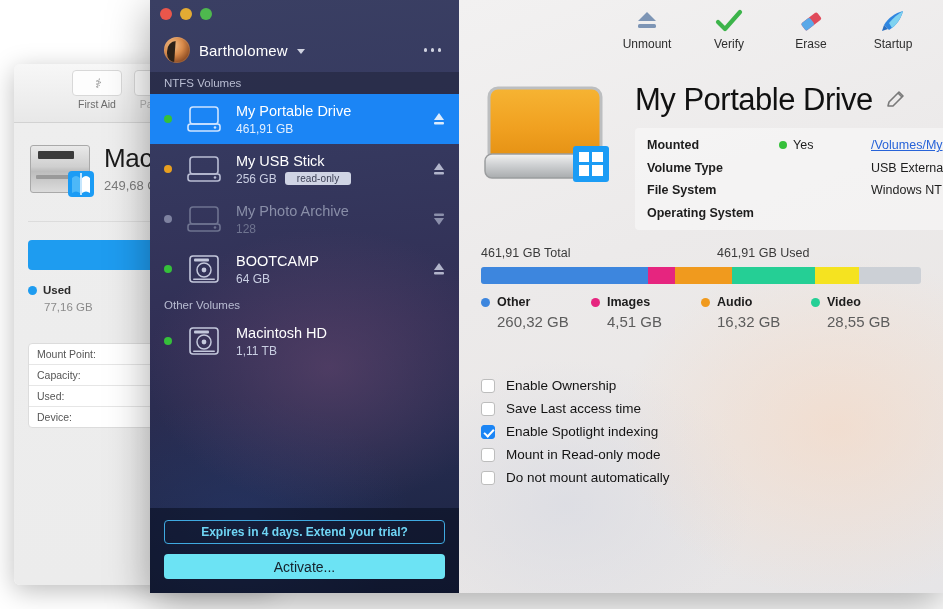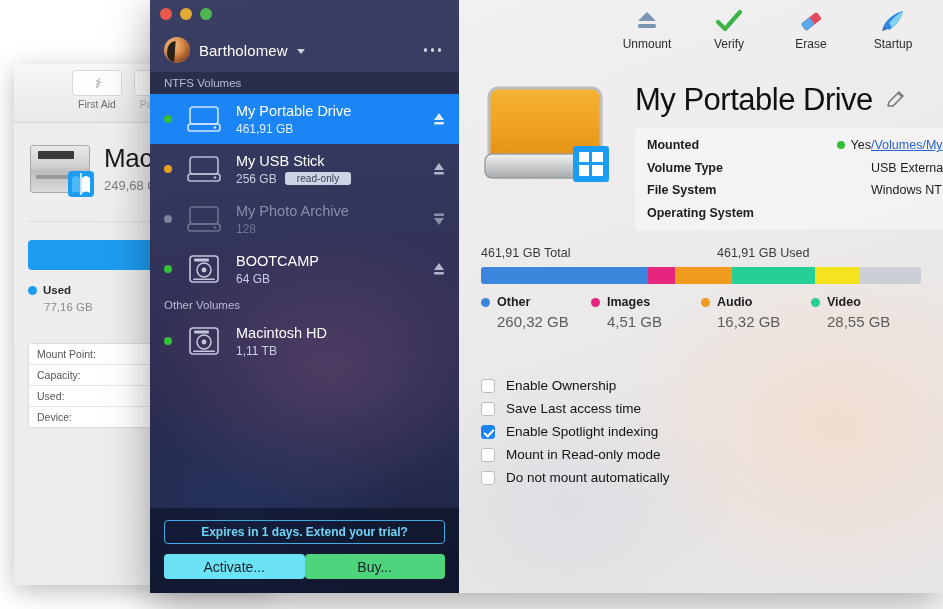--- a/index.html
+++ b/index.html
@@ -310,21 +310,21 @@
   }
   .info-row {
     display: flex;
     align-items: center;
     height: 22.5px;
     padding-left: 12px;
     font-size: 12.5px;
     white-space: nowrap;
   }
   .info-label { font-weight: bold; color: #1d1d1d; width: 132px; flex: none; }
-  .info-mid { display: flex; align-items: center; gap: 6px; width: 92px; flex: none; justify-content: flex-end; }
+  .info-mid { display: flex; align-items: center; gap: 6px; width: 92px; flex: none; }
   .info-mid .dot { width: 8px; height: 8px; border-radius: 50%; background: #35c03a; }
   .info-mid .txt { color: #1d1d1d; }
   .info-value { color: #1d1d1d; }
   .info-value.link { color: #2763d8; text-decoration: underline; }
 
   
   .capacity { margin: 16px 22px 0 22px; }
   .cap-heads { display: flex; font-size: 12.5px; color: #3a3a3a; margin-bottom: 7px; }
   .cap-total { width: 236px; flex: none; }
   .cap-bar {
@@ -528,24 +528,23 @@
           <div class="vol-name">Macintosh HD</div>
           <div class="vol-sub">
             <span>1,11 TB</span>
           </div>
         </div>
       </div>
 
     </div>
 
     <div class="trial-area">
-      <div class="trial-btn">Expires in 1 days. Extend your trial?</div>
+      <div class="trial-btn">Expires in 4 days. Extend your trial?</div>
       <div class="cta-row">
         <div class="cta activate">Activate...</div>
-        <div class="cta buy">Buy...</div>
       </div>
     </div>
   </div>
 
   <div class="detail">
 
     <div class="detail-toolbar">
       <div class="tool-item">
         <div class="tool-icon">
           <svg width="26" height="24" viewBox="0 0 26 24">

